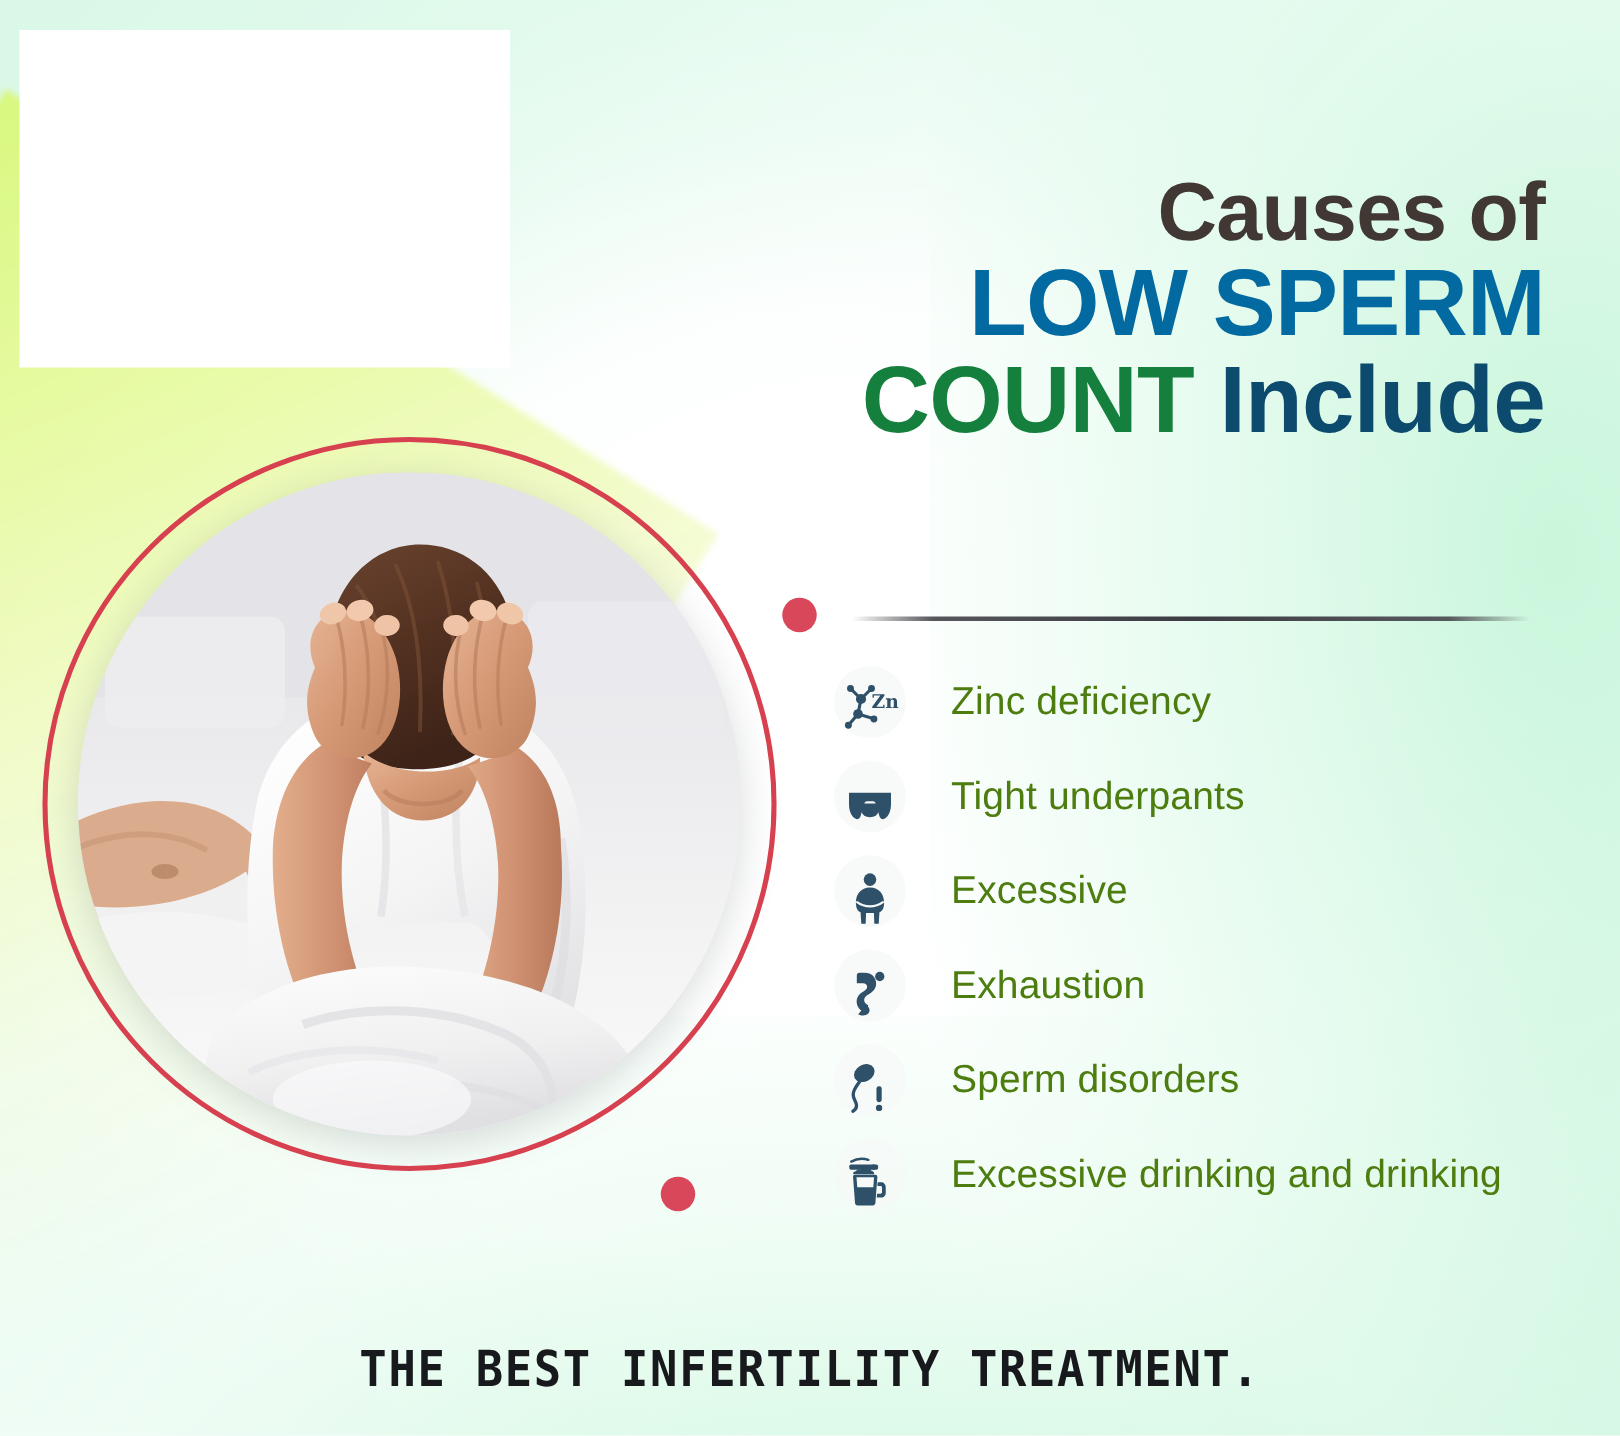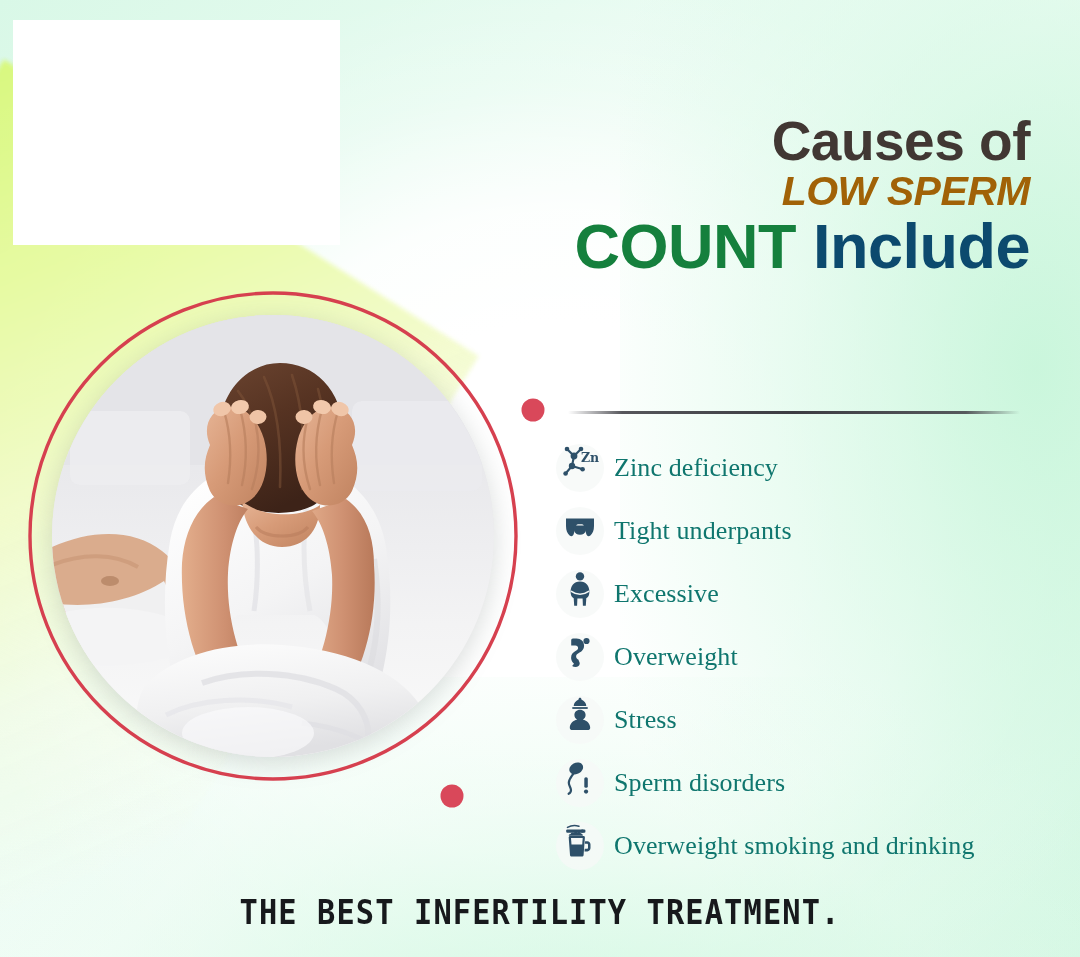--- a/index.html
+++ b/index.html
@@ -64,24 +64,23 @@
     display:block;
     font-weight:700;
     letter-spacing:-0.5px;
     white-space:nowrap;
   }
   .hl-1{
     font-size:55px;
     color:#413733;
   }
   .hl-2{
-    font-size:41px;
-    color:#a16207;
+    font-size:63px;
+    color:#0369a1;
     margin-top:4px;
-    font-style:italic;
   }
   .hl-3{
     font-size:63px;
     margin-top:4px;
   }
   .hl-3 .red{color:#15803d;}
   .hl-3 .dark{color:#0c4a6e;}
 
   
   .divider{
@@ -102,32 +101,31 @@
     display:flex;
     align-items:center;
     height:63px;
   }
   .cause-icon{
     width:48px;height:48px;
     flex:0 0 48px;
     border-radius:50%;
     background:rgba(246,249,247,0.78);
     display:flex;
-    align-items:flex-start;
+    align-items:flex-end;
     justify-content:center;
   }
   .cause-icon svg{display:block;}
   .cause-label{
-    margin-left:10px;
+    margin-left:30px;
     font-size:26px;
-    color:#0f766e;
+    color:#4d7c0f;
     font-weight:400;
     letter-spacing:0.1px;
     white-space:nowrap;
-    font-family:Liberation Serif, serif;
   }
 
   
   .photo-wrap{
     position:absolute;
     left:14px;top:288px;
     width:520px;height:560px;
   }
   .ring-svg{
     position:absolute;
@@ -228,33 +226,23 @@
     </div>
 
     <div class="cause-row">
       <span class="cause-icon">
         <svg width="38" height="38" viewBox="0 0 38 38">
           <circle cx="25.5" cy="8" r="3.1" fill="#2e5069"></circle>
           <path d="M15.5 5.5 c4.5 0 7.6 3.1 7.6 7.2 c0 3.2 -1.9 5.4 -4.6 6.9 c-2.2 1.2 -3.4 2.3 -3.4 4 c0 1.6 1.1 2.7 2.7 3.5 l-1.5 5.3 c-3.6 -1.2 -6.2 -4 -6.2 -7.7 c0 -3 1.6 -5 4 -6.4 c1.9 -1.1 3 -2 3 -3.4 c0 -1.4 -1.1 -2.4 -2.7 -2.4 h-4.2 v-5 c0 -1.3 .6 -2 1.8 -2 z" fill="#2e5069"></path>
           <path d="M16.3 27.1 c1.4 .6 2.4 1.7 2.4 3.3 c0 2.1 -1.8 3.6 -4.2 3.6 c-1.3 0 -2.5 -.3 -3.4 -.9" fill="#2e5069"></path>
         </svg>
       </span>
-      <span class="cause-label">Overweight</span>
-    </div>
-
-    <div class="cause-row">
-      <span class="cause-icon">
-        <svg width="38" height="38" viewBox="0 0 38 38">
-          <path d="M19 1.8 c.9 0 1.4 .7 1.4 1.6 c2.9 1.3 4.9 3.7 4.9 6.6 h-12.6 c0 -2.9 2 -5.3 4.9 -6.6 c0 -.9 .5 -1.6 1.4 -1.6 z" fill="#2e5069"></path>
-          <rect x="11.3" y="11.1" width="15.4" height="1.8" fill="#2e5069"></rect>
-          <path d="M19 13.8 c3.3 0 5.6 2.3 5.6 5.2 c0 2 -1.1 3.6 -2.8 4.5 c4.4 1.1 7.4 4.3 7.4 8.2 c0 1.5 -1 2.3 -2.6 2.3 h-15.2 c-1.6 0 -2.6 -.8 -2.6 -2.3 c0 -3.9 3 -7.1 7.4 -8.2 c-1.7 -.9 -2.8 -2.5 -2.8 -4.5 c0 -2.9 2.3 -5.2 5.6 -5.2 z" fill="#2e5069"></path>
-        </svg>
-      </span>
-      <span class="cause-label">Stress</span>
-    </div>
+      <span class="cause-label">Exhaustion</span>
+    </div>
+
 
     <div class="cause-row">
       <span class="cause-icon">
         <svg width="38" height="38" viewBox="0 0 38 38">
           <ellipse cx="15.2" cy="9.4" rx="7.2" ry="5.6" transform="rotate(-28 15.2 9.4)" fill="#2e5069"></ellipse>
           <path d="M12.4 14.6 c-2.2 3.4 -4.6 5.6 -4.6 9.2 c0 3 2.2 4.6 2.2 7.2 c0 1.8 -.9 3 -2.4 3.8" stroke="#2e5069" stroke-width="2.2" fill="none" stroke-linecap="round"></path>
           <rect x="23.3" y="18.2" width="3.5" height="10.6" rx="1.6" fill="#2e5069"></rect>
           <circle cx="25.05" cy="32.6" r="2.1" fill="#2e5069"></circle>
         </svg>
       </span>
@@ -270,21 +258,21 @@
             <rect x="20" y="7.4" width="4.4" height="3.4" rx="1.1" fill="#2e5069"></rect>
           </g>
           <g>
             <path d="M9.2 14.1 h13.3 c.9 0 1.5 .6 1.4 1.5 l-1.3 17.4 c-.1 1 -.8 1.6 -1.8 1.6 h-10 c-1 0 -1.7 -.6 -1.8 -1.6 l-1.3 -17.4 c-.1 -.9 .5 -1.5 1.5 -1.5 z" fill="#2e5069"></path>
             <path d="M10 15.9 h11.7 l-.5 6.6 h-10.7 z" fill="#f6f9f7"></path>
             <path d="M9.6 11.9 c.6 -1.2 2 -1.7 3.2 -1.1 c.8 -1.4 2.8 -1.5 3.8 -.3 c1.2 -.9 3 -.3 3.4 1.1 c1.2 .1 2 1.1 1.8 2.2 h-14 c-.2 -1 .5 -1.9 1.8 -1.9 z" fill="#2e5069"></path>
             <path d="M24.1 19.2 h2.3 c1.8 0 3.1 1.4 3.1 3.3 v3.6 c0 1.9 -1.3 3.3 -3.1 3.3 h-2.9 l.2 -2.6 h2.3 c.6 0 1 -.4 1 -1.1 v-2.9 c0 -.7 -.4 -1.1 -1 -1.1 h-2.1 z" fill="#2e5069"></path>
           </g>
         </svg>
       </span>
-      <span class="cause-label">Overweight smoking and drinking</span>
+      <span class="cause-label">Excessive drinking and drinking</span>
     </div>
 
   </div>
 
   <div class="photo-wrap">
 
     <div class="photo-circle">
       <svg viewBox="0 0 442 442" preserveAspectRatio="xMidYMid slice" role="img">
         <defs>
           <linearGradient id="bedBg" x1="0" y1="0" x2="0" y2="1">

